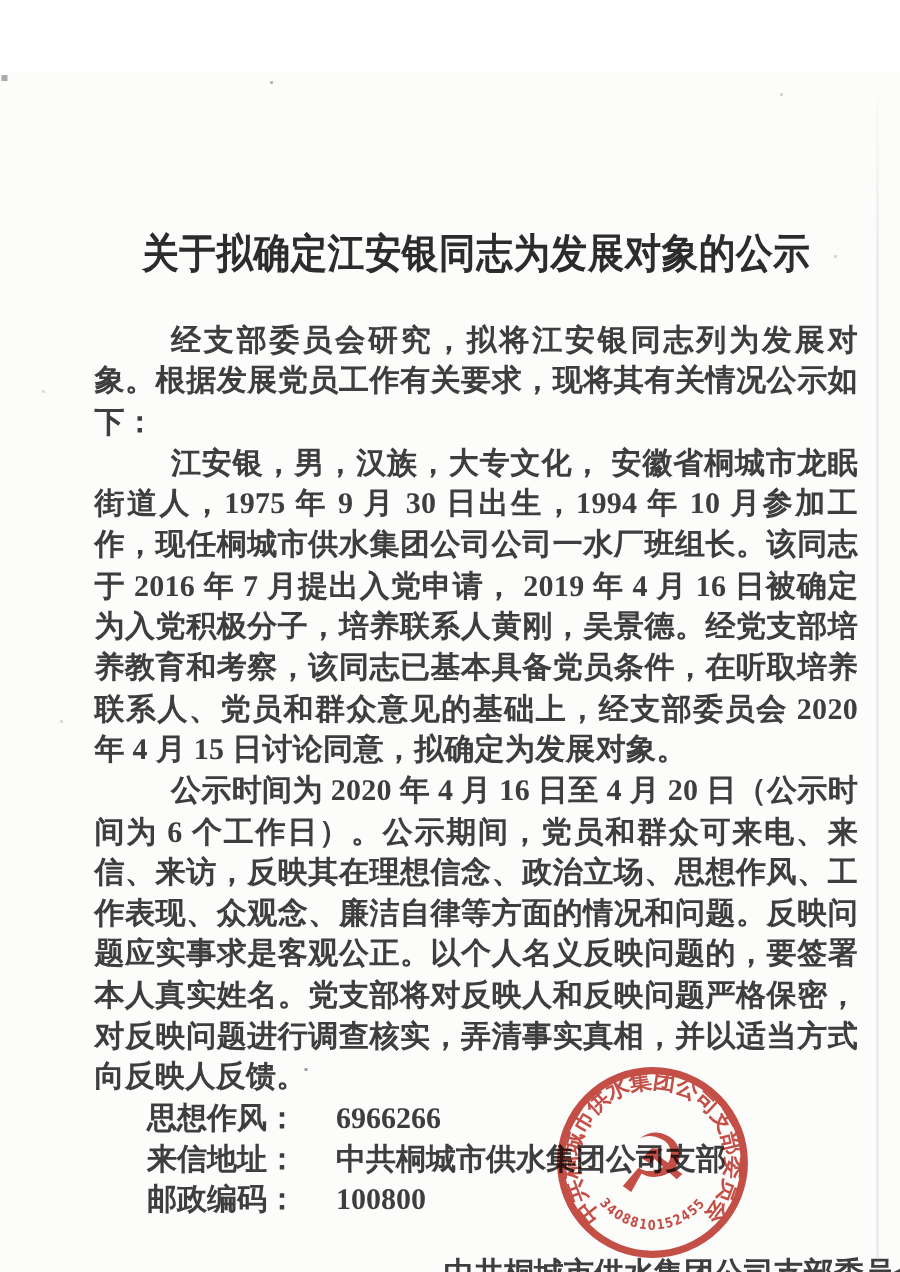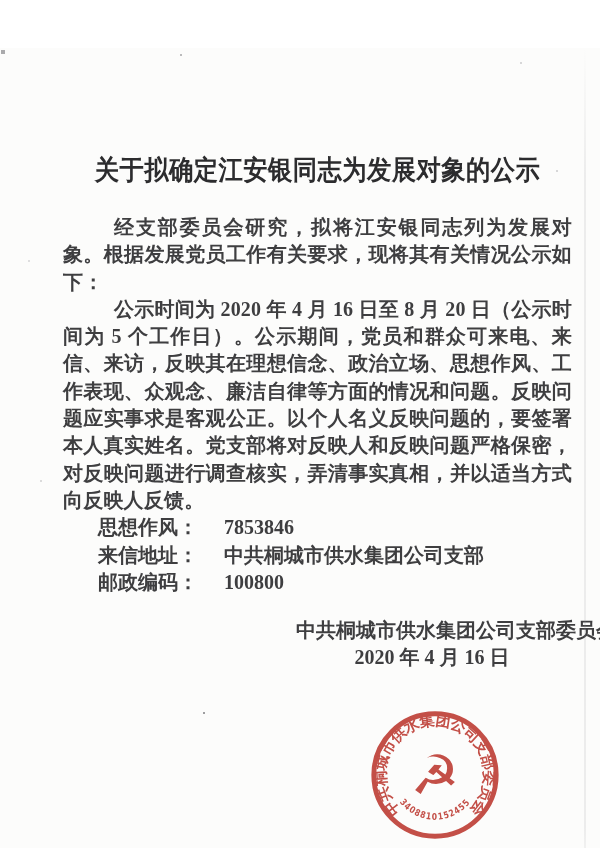--- a/index.html
+++ b/index.html
@@ -79,24 +79,25 @@
 </style>
 </head>
 <body>
 
 <div class="page">
 
   <h1 class="doc-title">关于拟确定江安银同志为发展对象的公示</h1>
 
   <div class="doc-body">
     <p>经支部委员会研究，拟将江安银同志列为发展对象。根据发展党员工作有关要求，现将其有关情况公示如下：</p>
-    <p>公示时间为 2020 年 4 月 16 日至 8 月 20 日（公示时间为 5 个工作日）。公示期间，党员和群众可来电、来信、来访，反映其在理想信念、政治立场、思想作风、工作表现、众观念、廉洁自律等方面的情况和问题。反映问题应实事求是客观公正。以个人名义反映问题的，要签署本人真实姓名。党支部将对反映人和反映问题严格保密，对反映问题进行调查核实，弄清事实真相，并以适当方式向反映人反馈。</p>
+    <p>江安银，男，汉族，大专文化， 安徽省桐城市龙眠街道人，1975 年 9 月 30 日出生，1994 年 10 月参加工作，现任桐城市供水集团公司公司一水厂班组长。该同志于 2016 年 7 月提出入党申请， 2019 年 4 月 16 日被确定为入党积极分子，培养联系人黄刚，吴景德。经党支部培养教育和考察，该同志已基本具备党员条件，在听取培养联系人、党员和群众意见的基础上，经支部委员会 2020 年 4 月 15 日讨论同意，拟确定为发展对象。</p>
+    <p>公示时间为 2020 年 4 月 16 日至 4 月 20 日（公示时间为 6 个工作日）。公示期间，党员和群众可来电、来信、来访，反映其在理想信念、政治立场、思想作风、工作表现、众观念、廉洁自律等方面的情况和问题。反映问题应实事求是客观公正。以个人名义反映问题的，要签署本人真实姓名。党支部将对反映人和反映问题严格保密，对反映问题进行调查核实，弄清事实真相，并以适当方式向反映人反馈。</p>
 
     <div class="contact-row">
-      <span class="contact-label">思想作风：</span><span class="contact-value">7853846</span>
+      <span class="contact-label">思想作风：</span><span class="contact-value">6966266</span>
     </div>
     <div class="contact-row">
       <span class="contact-label">来信地址：</span><span class="contact-value">中共桐城市供水集团公司支部</span>
     </div>
     <div class="contact-row">
       <span class="contact-label">邮政编码：</span><span class="contact-value">100800</span>
     </div>
 
     <div class="signature">
       <div class="signature-org">中共桐城市供水集团公司支部委员会</div>

